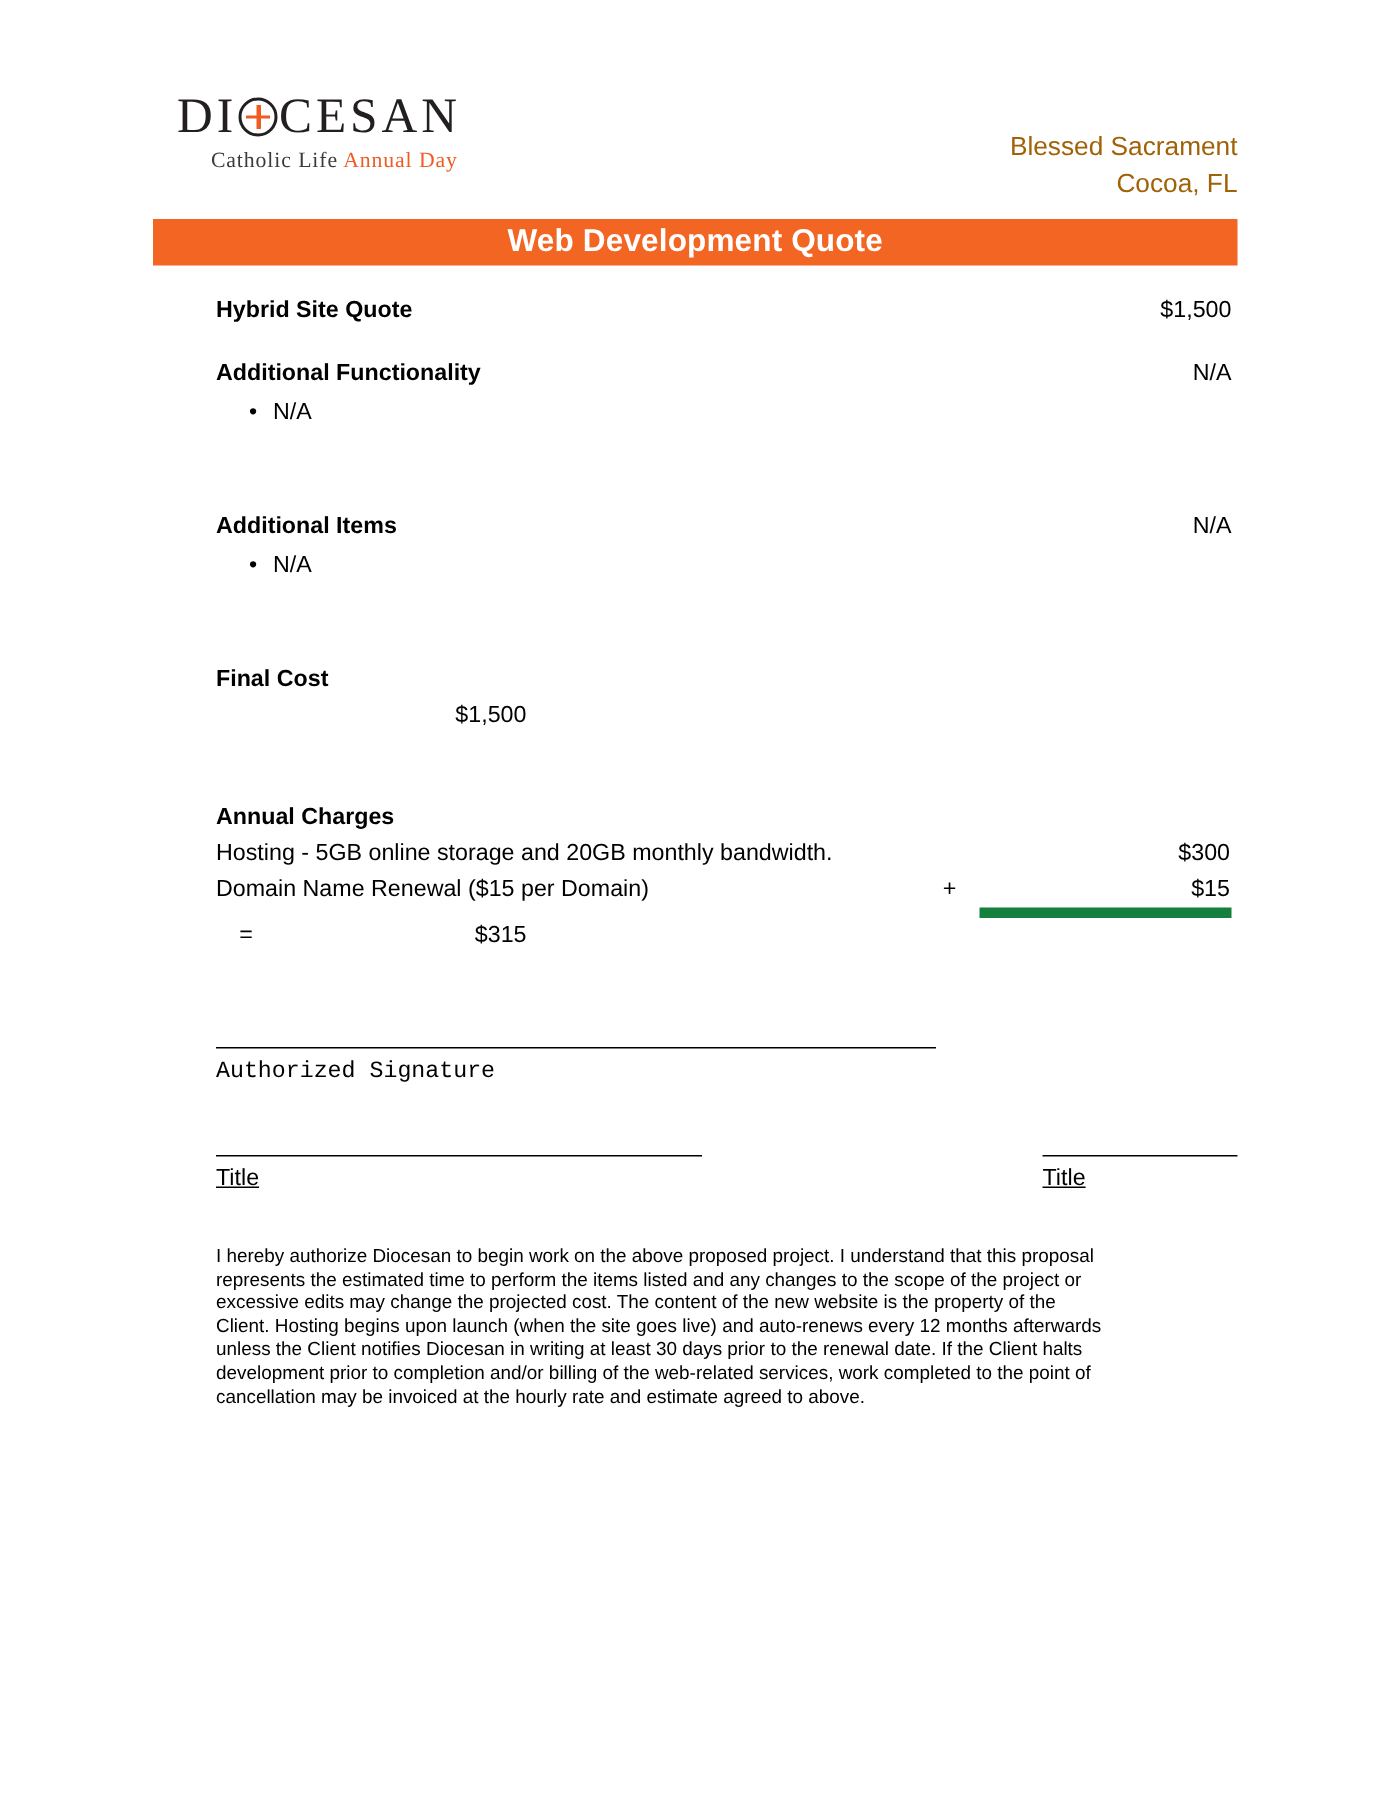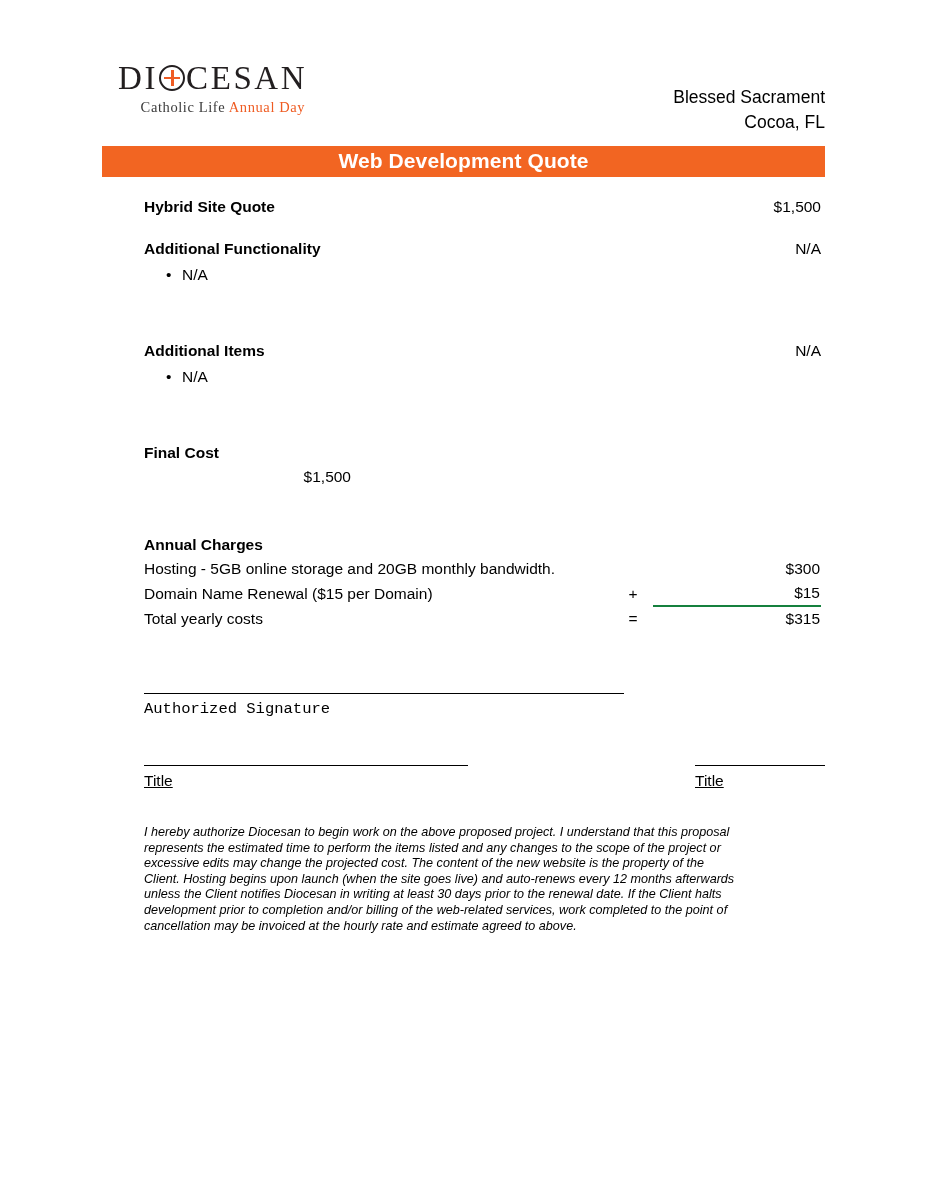--- a/index.html
+++ b/index.html
@@ -85,21 +85,21 @@
     margin-top: 3px;
     padding-right: 2px;
   }
   .logo-tag .accent { color: #ef5c23; }
 
   .client-block {
     text-align: right;
     font-size: 17.5px;
     line-height: 25px;
     padding-top: 25px;
-    color: #000000;
+    color: #a16207;
   }
 
   
   .title-bar {
     margin-top: 8px;
     background: #f26522;
     color: #ffffff;
     text-align: center;
     font-weight: bold;
     font-size: 21px;
@@ -145,39 +145,39 @@
     position: absolute;
     left: 0;
     top: 0;
   }
   .bullets li.indent { padding-left: 22px; }
   .bullets li.indent::before { left: 6px; }
 
   
   .costrow {
     display: flex;
-    align-items: center;
+    align-items: flex-start;
     padding: 0 4px 0 42px;
     font-size: 15.5px;
     line-height: 24px;
   }
   .costrow .desc { flex: 1 1 auto; }
   .costrow .op {
     width: 40px;
     text-align: center;
     flex: 0 0 40px;
   }
   .costrow .val {
     width: 168px;
     flex: 0 0 168px;
     text-align: right;
     padding-right: 1px;
   }
   .costrow .val.ruled {
-    border-bottom: 2px solid #15803d;
+    border-bottom: 7px solid #15803d;
   }
   .spacer-26 { height: 26px; }
   .spacer-34 { height: 34px; }
 
   
   .sig-area { margin-top: 62px; padding-left: 42px; font-family: Liberation Mono, monospace; }
   .sig-line {
     border-top: 1px solid #000;
     width: 480px;
   }
@@ -204,21 +204,20 @@
   }
 
   
   .legal {
     margin-top: 32px;
     padding-left: 42px;
     width: 640px;
     font-size: 12.6px;
     line-height: 15.6px;
     text-align: left;
-    font-style: italic;
   }
 </style>
 </head>
 <body>
 
 <div class="page">
   <div class="content">
 
     <div class="header">
       <div class="logo-block">
@@ -296,21 +295,20 @@
         <div class="desc">Hosting - 5GB online storage and 20GB monthly bandwidth.</div>
         <div class="op"></div>
         <div class="val">$300</div>
       </div>
       <div class="costrow">
         <div class="desc">Domain Name Renewal ($15 per Domain)</div>
         <div class="op">+</div>
         <div class="val ruled">$15</div>
       </div>
       <div class="costrow">
-        <div class="desc">Total yearly costs</div>
         <div class="op">=</div>
         <div class="val">$315</div>
       </div>
     </div>
 
     <div class="sig-area">
       <div class="sig-line"></div>
       <div class="sig-label">Authorized Signature</div>
     </div>
 

